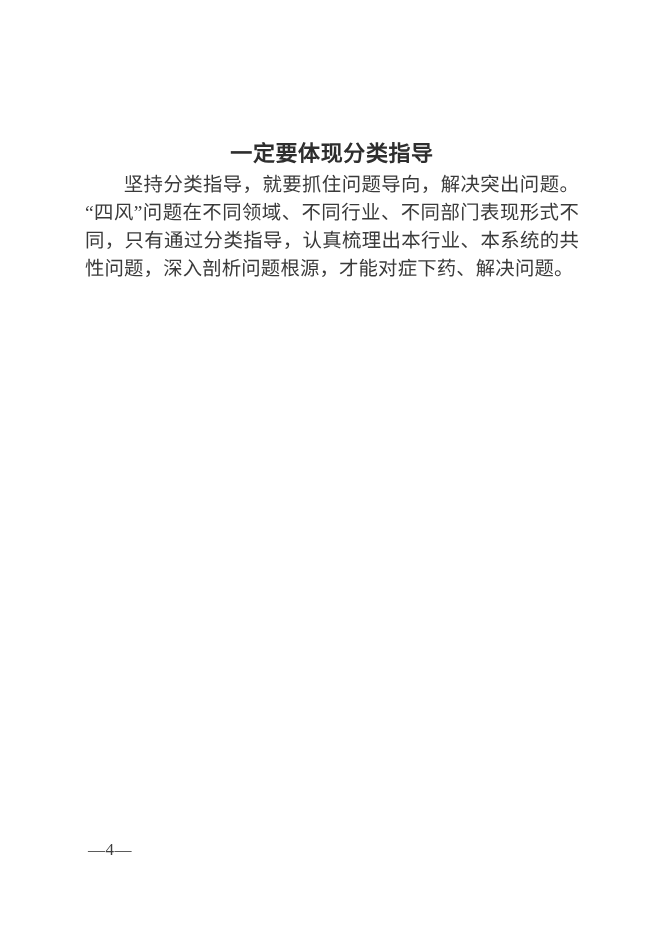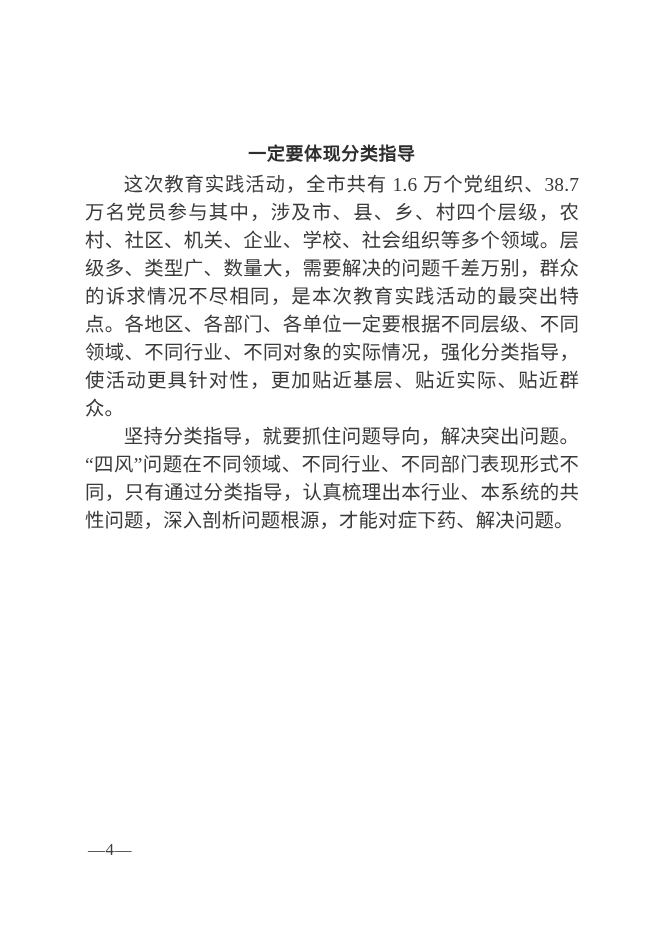--- a/index.html
+++ b/index.html
@@ -19,21 +19,21 @@
   }
   .doc-body {
     position: absolute;
     left: 85px;
     top: 140px;
     width: 494px;
   }
   .doc-title {
     font-family: "Liberation Sans", "DejaVu Sans", sans-serif;
     font-weight: 700;
-    font-size: 18px;
+    font-size: 22px;
     line-height: 28px;
     text-align: center;
     color: #2e2e2e;
     letter-spacing: 0.6px;
     margin: 0 0 3px 0;
     white-space: nowrap;
   }
   .doc-paragraphs {
     font-family: "Liberation Serif", "DejaVu Serif", serif;
     font-size: 19.4px;
@@ -63,21 +63,20 @@
 </head>
 <body>
 
 <div class="page">
 
   <div class="doc-body">
 
     <h1 class="doc-title">一定要体现分类指导</h1>
 
     <div class="doc-paragraphs">
-      <p>这次教育实践活动，全市共有 1.6 万个党组织、38.7 万名党员参与其中，涉及市、县、乡、村四个层级，农村、社区、机关、企业、学校、社会组织等多个领域。层级多、类型广、数量大，需要解决的问题千差万别，群众的诉求情况不尽相同，是本次教育实践活动的最突出特点。各地区、各部门、各单位一定要根据不同层级、不同领域、不同行业、不同对象的实际情况，强化分类指导，使活动更具针对性，更加贴近基层、贴近实际、贴近群众。</p>
       <p>坚持分类指导，就要抓住问题导向，解决突出问题。“四风”问题在不同领域、不同行业、不同部门表现形式不同，只有通过分类指导，认真梳理出本行业、本系统的共性问题，深入剖析问题根源，才能对症下药、解决问题。</p>
     </div>
 
   </div>
 
   <div class="page-number">—4—</div>
 
 </div>
 
 </body></html>

